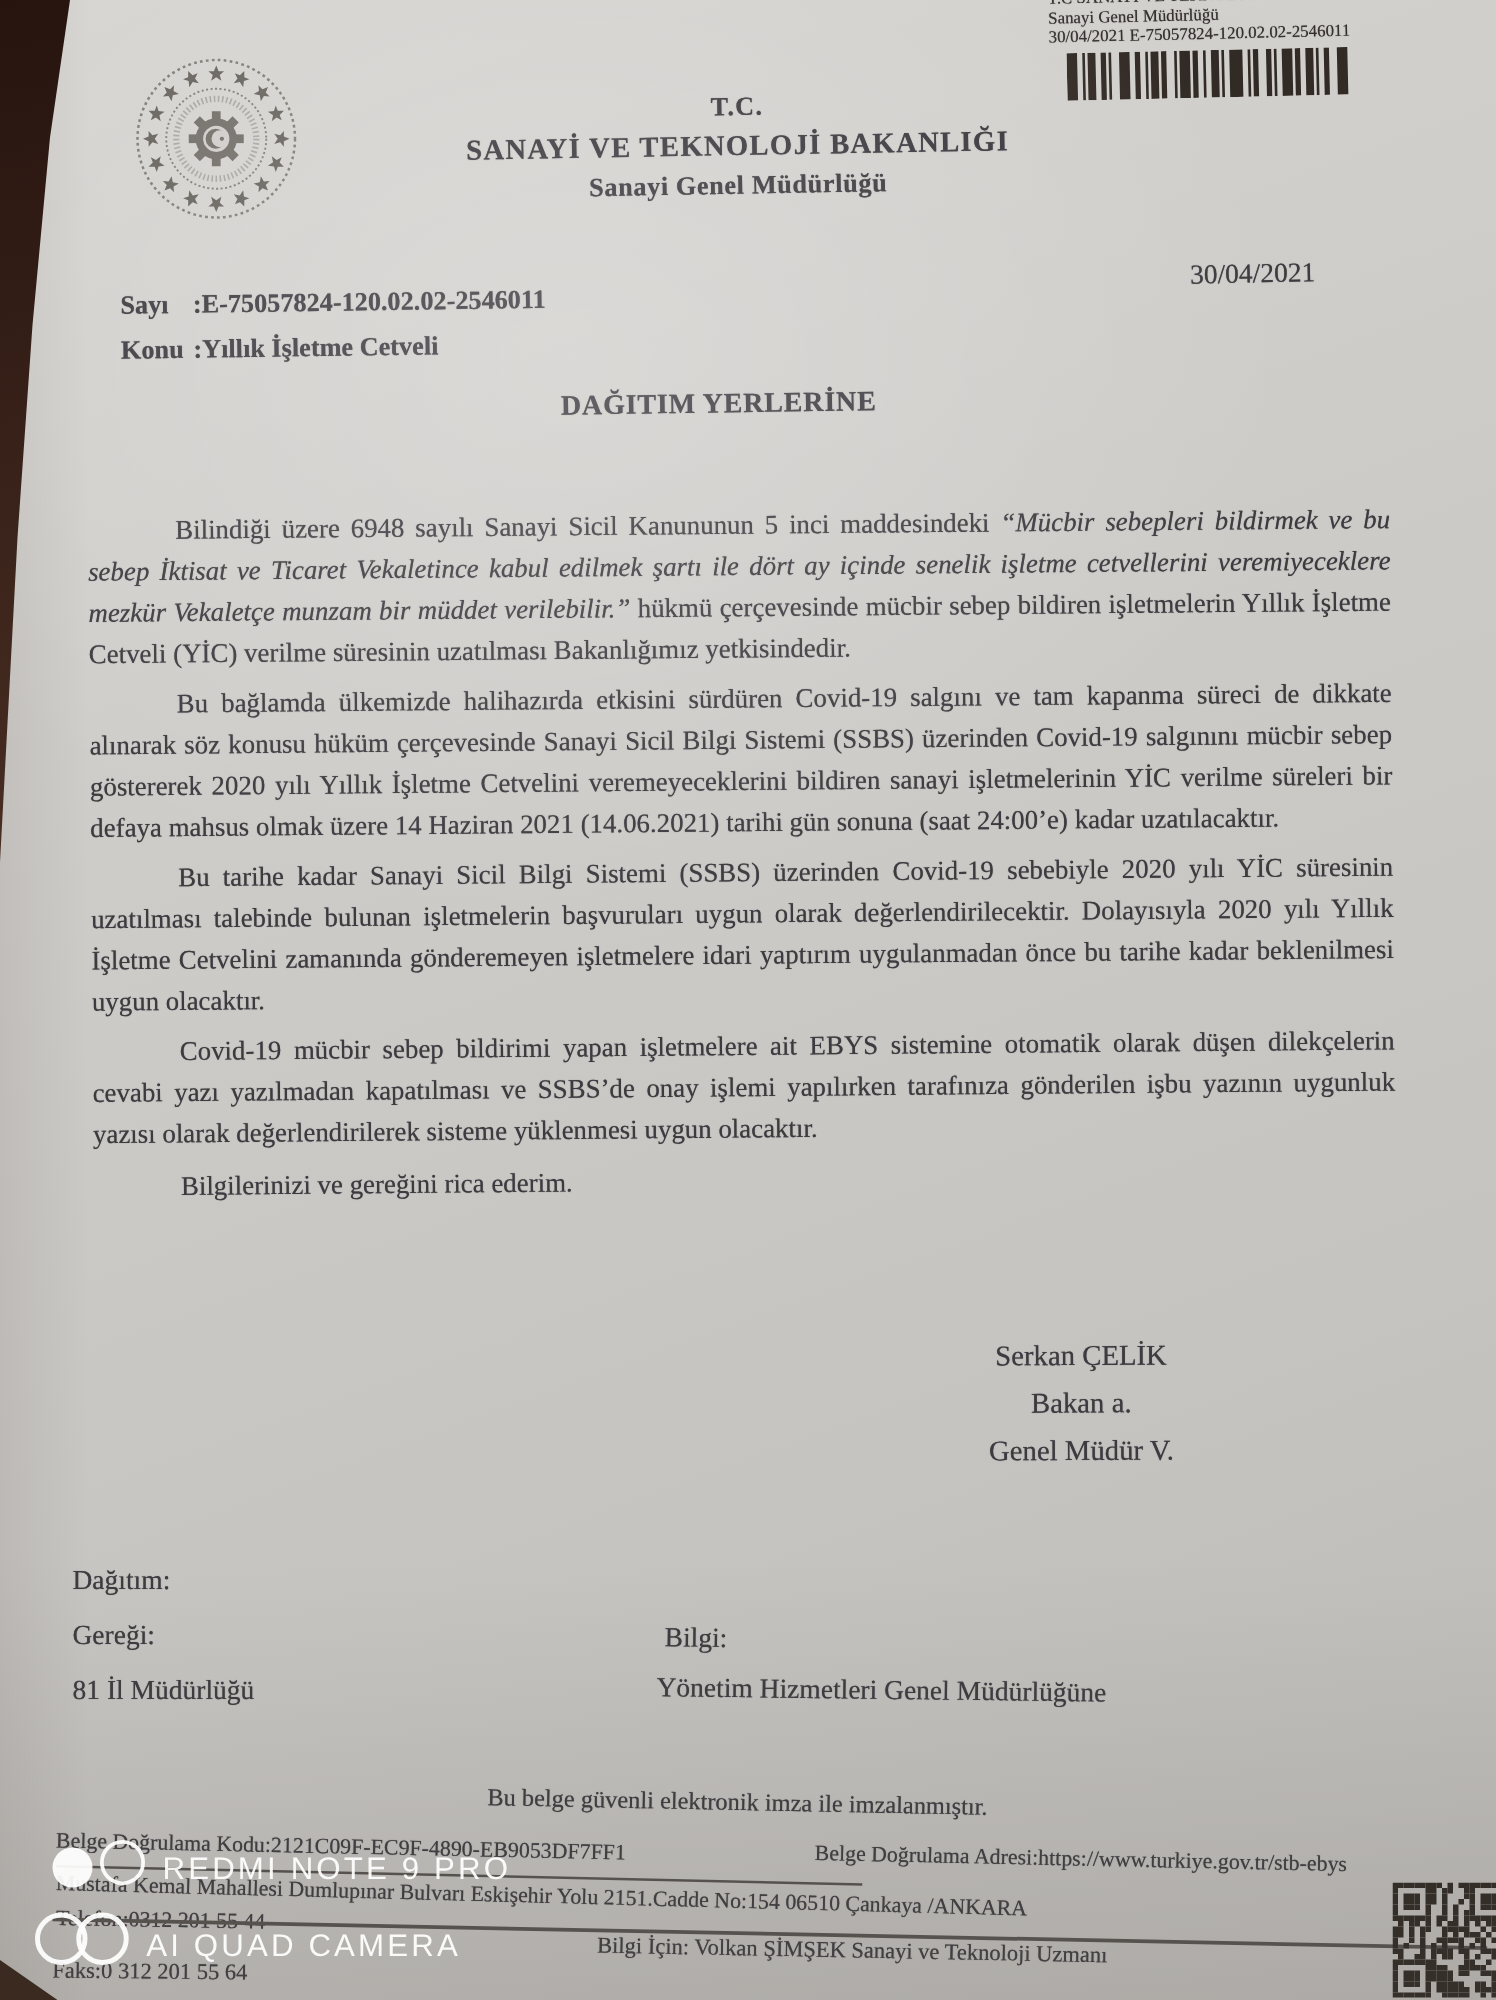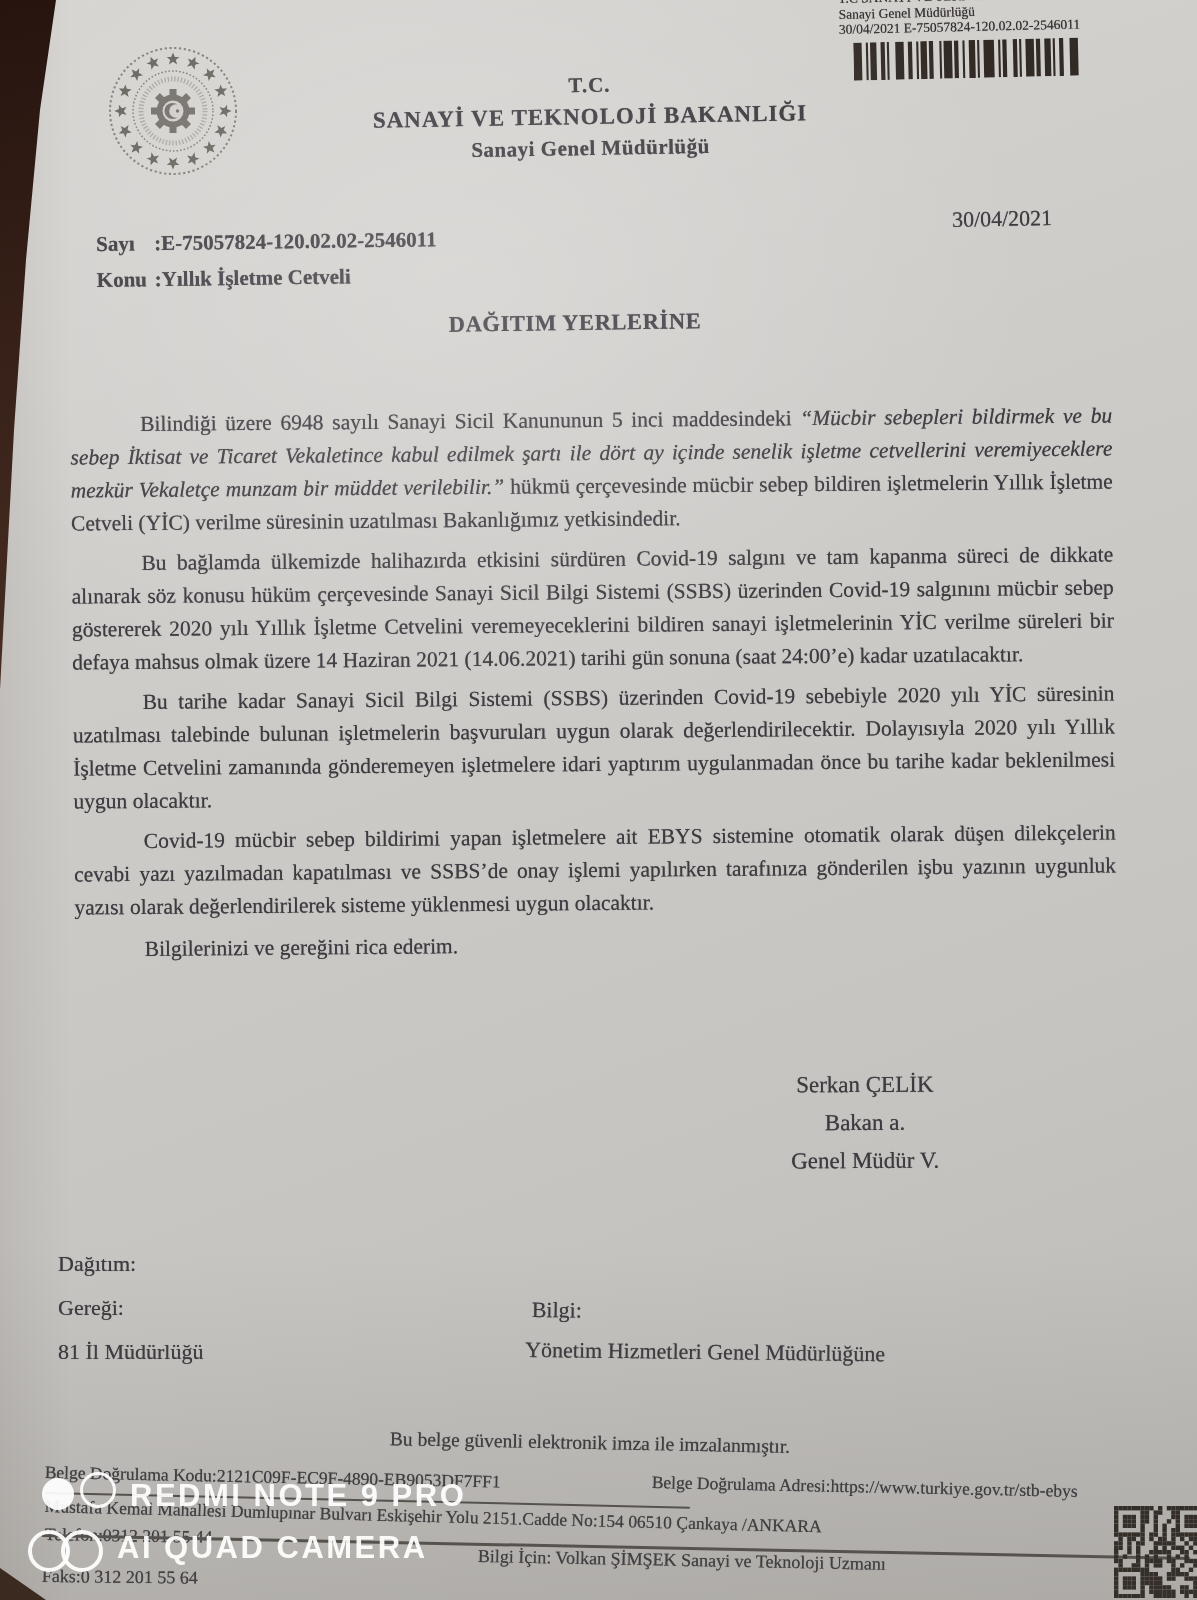--- a/index.html
+++ b/index.html
@@ -65,22 +65,22 @@
   .f-contact{left:478px;top:1546px;font-size:18px;transform:rotate(1.1deg);transform-origin:left top;}
   .f-fax{left:42px;top:1566px;font-size:18px;transform:rotate(.6deg);transform-origin:left top;}
   .hr{position:absolute;background:#55514e;height:2px;transform-origin:left top;}
   .hr1{left:45px;top:1492px;width:645px;transform:rotate(1.3deg);}
   .hr2{left:42px;top:1534px;width:1148px;height:2.5px;transform:rotate(1.15deg);}
 
   .qr{position:absolute;left:1114px;top:1506px;z-index:4;}
 
   
   .wm{position:absolute;z-index:9;color:rgba(255,255,255,.93);
-    font-family:"Liberation Sans","DejaVu Sans",sans-serif;font-size:31px;letter-spacing:2.5px;
-    display:flex;align-items:flex-start;gap:14px;font-weight:bold;}
+    font-family:"Liberation Sans","DejaVu Sans",sans-serif;font-size:25px;letter-spacing:2.5px;
+    display:flex;align-items:flex-end;gap:14px;}
   .wm1{left:42px;top:1478px;}
   .wm2{left:28px;top:1530px;}
   .wm-ico{display:flex;align-items:center;}
   .dotf{width:32px;height:32px;border-radius:50%;background:rgba(255,255,255,.93);}
   .ring{width:30px;height:30px;border-radius:50%;border:3.5px solid rgba(255,255,255,.93);margin-left:6px;margin-top:-8px;}
   .inf1,.inf2{width:34px;height:34px;border-radius:50%;border:4px solid rgba(255,255,255,.93);}
   .inf2{margin-left:-9px;}
 </style>
 </head>
 <body>

